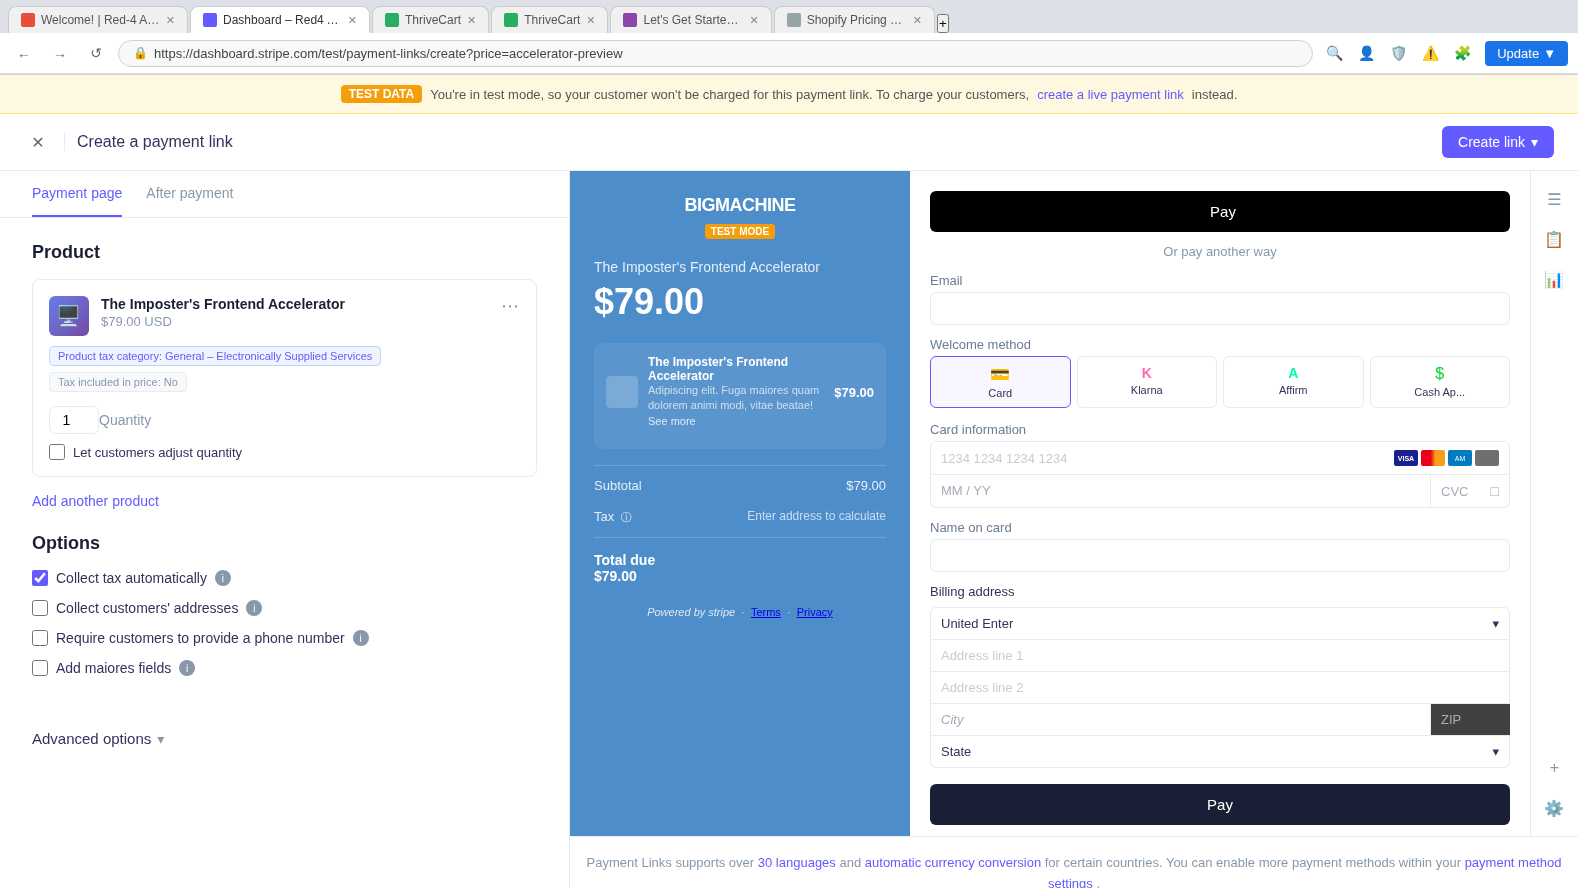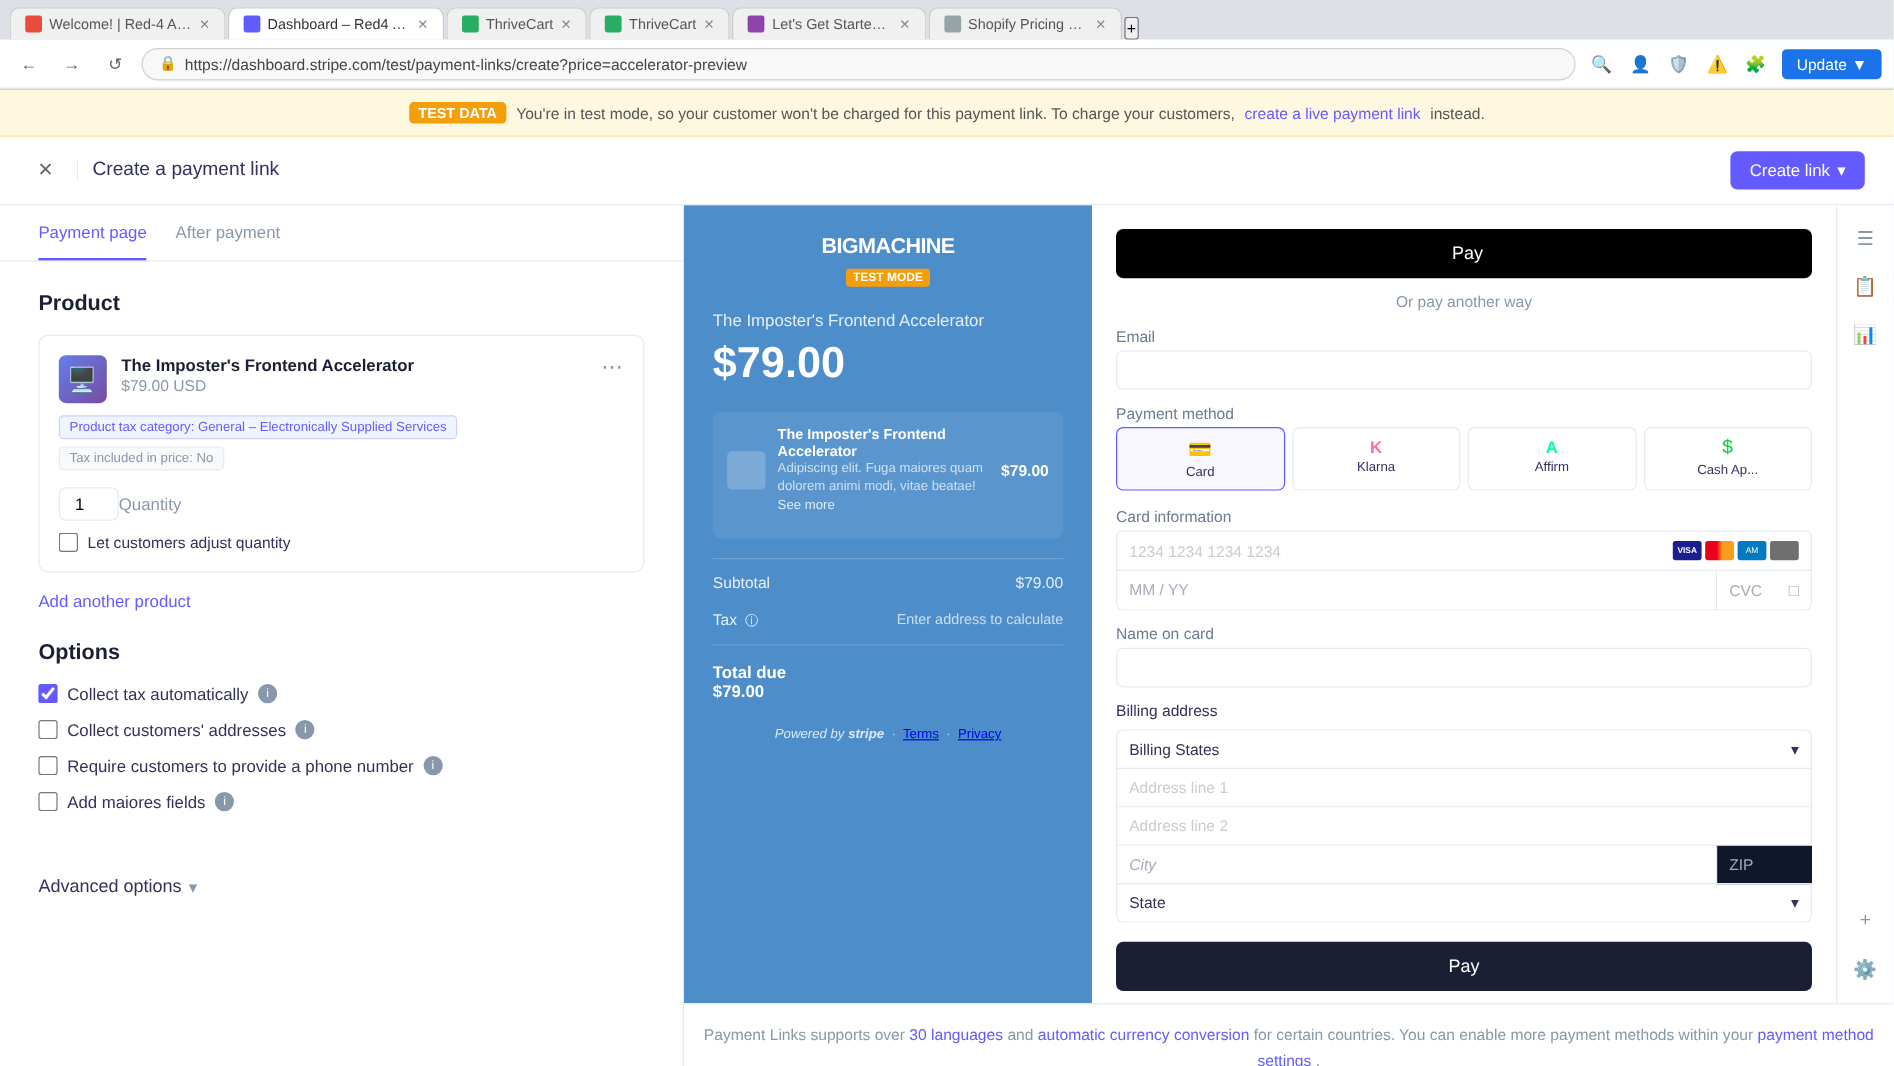--- a/index.html
+++ b/index.html
@@ -122,21 +122,21 @@
     .card-expiry { flex: 1; border: 1px solid #e6ebf1; border-right: none; border-top: none; border-radius: 0 0 0 6px; padding: 8px 10px; font-size: 13px; color: #aab; }
     .card-cvc { width: 80px; border: 1px solid #e6ebf1; border-top: none; border-radius: 0 0 6px 0; padding: 8px 10px; font-size: 13px; color: #aab; display: flex; justify-content: space-between; align-items: center; }
     .card-icons { display: flex; gap: 3px; }
     .card-icon-small { width: 24px; height: 16px; border-radius: 2px; background: #e0e0e0; font-size: 8px; display: flex; align-items: center; justify-content: center; }
     .billing-section { margin-bottom: 12px; }
     .billing-label { font-size: 13px; font-weight: 500; color: #32325d; margin-bottom: 8px; }
     .select-input { width: 100%; border: 1px solid #e6ebf1; border-radius: 6px 6px 0 0; padding: 8px 10px; font-size: 13px; color: #32325d; background: white; display: flex; justify-content: space-between; align-items: center; cursor: pointer; }
     .addr-input { width: 100%; border: 1px solid #e6ebf1; border-top: none; padding: 8px 10px; font-size: 13px; color: #aab; background: white; }
     .addr-row { display: flex; }
     .addr-city { flex: 1; border: 1px solid #e6ebf1; border-top: none; border-right: none; border-radius: 0; padding: 8px 10px; font-size: 13px; color: #aab; background: white; font-style: italic; }
-    .addr-zip { width: 80px; border: 1px solid #e6ebf1; border-top: none; border-right: none; padding: 8px 10px; font-size: 13px; color: #aab; background: #0f172a; }
+    .addr-zip { width: 80px; border: 1px solid #e6ebf1; border-top: none; border-right: none; padding: 8px 10px; font-size: 13px; color: #aab; background: #404040; }
     .addr-state { flex: 1; border: 1px solid #e6ebf1; border-top: none; border-radius: 0 0 6px 6px; padding: 8px 10px; font-size: 13px; color: #32325d; background: white; display: flex; justify-content: space-between; align-items: center; cursor: pointer; }
     .pay-btn { background: #1a1f36; color: white; border: none; border-radius: 6px; width: 100%; padding: 12px; font-size: 15px; font-weight: 500; cursor: pointer; margin-top: 4px; }
 
     
     .bottom-info { background: white; border-top: 1px solid #e6ebf1; padding: 16px; text-align: center; font-size: 13px; color: #8898aa; line-height: 1.6; }
     .bottom-info a { color: #635bff; text-decoration: none; }
 
     
     .right-sidebar { width: 48px; background: white; border-left: 1px solid #e6ebf1; display: flex; flex-direction: column; align-items: center; padding: 12px 0; gap: 8px; }
     .sidebar-icon-btn { width: 32px; height: 32px; border: none; background: none; cursor: pointer; color: #8898aa; font-size: 16px; display: flex; align-items: center; justify-content: center; border-radius: 6px; }
@@ -342,41 +342,41 @@
             <span class="tax-hint">Enter address to calculate</span>
           </div>
           <hr class="summary-divider">
           <div class="total-row">
             <span>Total due</span>
             <span>$79.00</span>
           </div>
 
           <div class="powered-by">
             <span>Powered by</span>
-            <span style="font-style:italic;font-weight:700;">stripe</span>
+            <span style="font-style:italic;font-weight:400;">stripe</span>
             &nbsp;·&nbsp;
             <a href="#">Terms</a>
             &nbsp;·&nbsp;
             <a href="#">Privacy</a>
           </div>
         </div>
       </div>
 
       <div class="payment-form">
         <button class="apple-pay-btn">
           <span class="apple-logo"></span>
           <span>Pay</span>
         </button>
         
         <div class="pay-another-way">Or pay another way</div>
         
         <div class="form-label">Email</div>
         <input type="email" class="form-input" style="">
         
-        <div class="form-label">Payment method</div>
+        <div class="form-label">Welcome method</div>
         <div class="payment-methods">
           <div class="payment-method-btn active">
             <span class="pm-icon">💳</span>
             <span>Card</span>
           </div>
           <div class="payment-method-btn">
             <span class="pm-icon" style="font-size:14px;font-weight:700;color:#ff69b4;">K</span>
             <span>Klarna</span>
           </div>
           <div class="payment-method-btn">
@@ -408,21 +408,21 @@
             </div>
           </div>
         </div>
         
         <div class="form-label">Name on card</div>
         <input type="text" class="form-input" style="">
         
         <div class="billing-section">
           <div class="billing-label">Billing address</div>
           <div class="select-input">
-            <span>Billing States</span>
+            <span>United Enter</span>
             <span>▾</span>
           </div>
           <div class="addr-input" style="color:#ccc;">
             <span>Address line 1</span>
           </div>
           <div class="addr-input" style="color:#ccc;">
             <span>Address line 2</span>
           </div>
           <div class="addr-row">
             <div class="addr-city">

